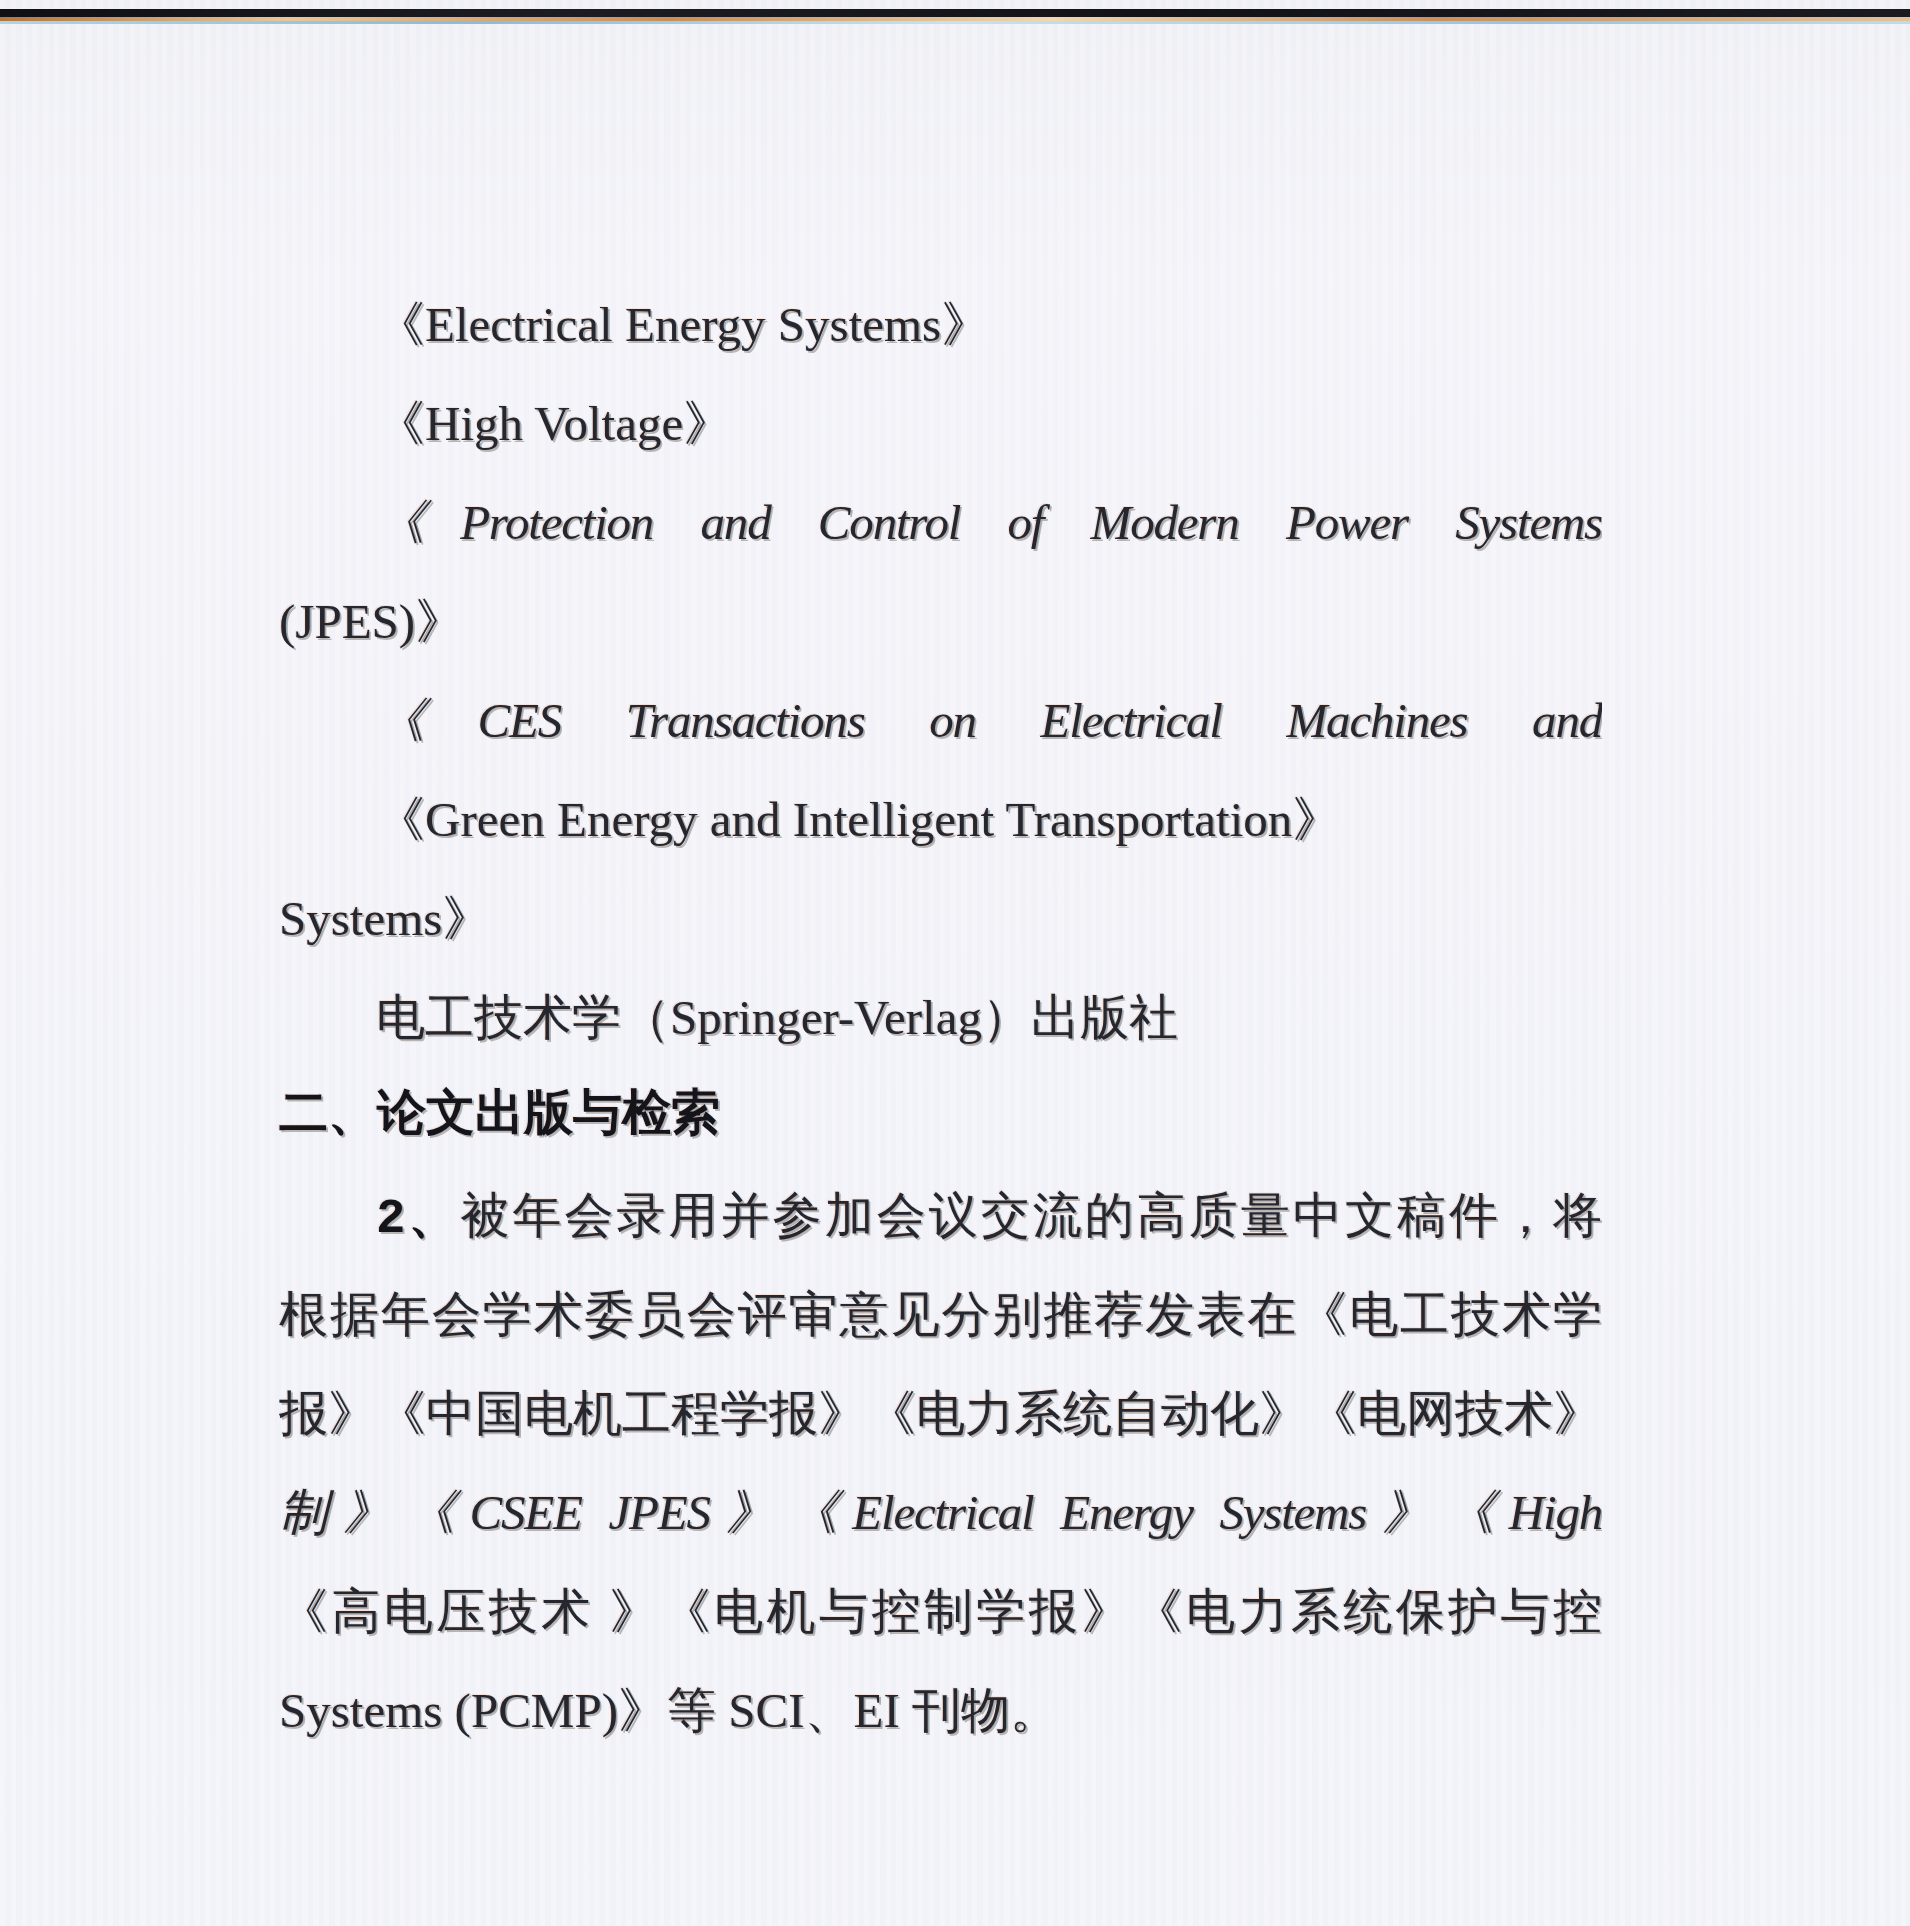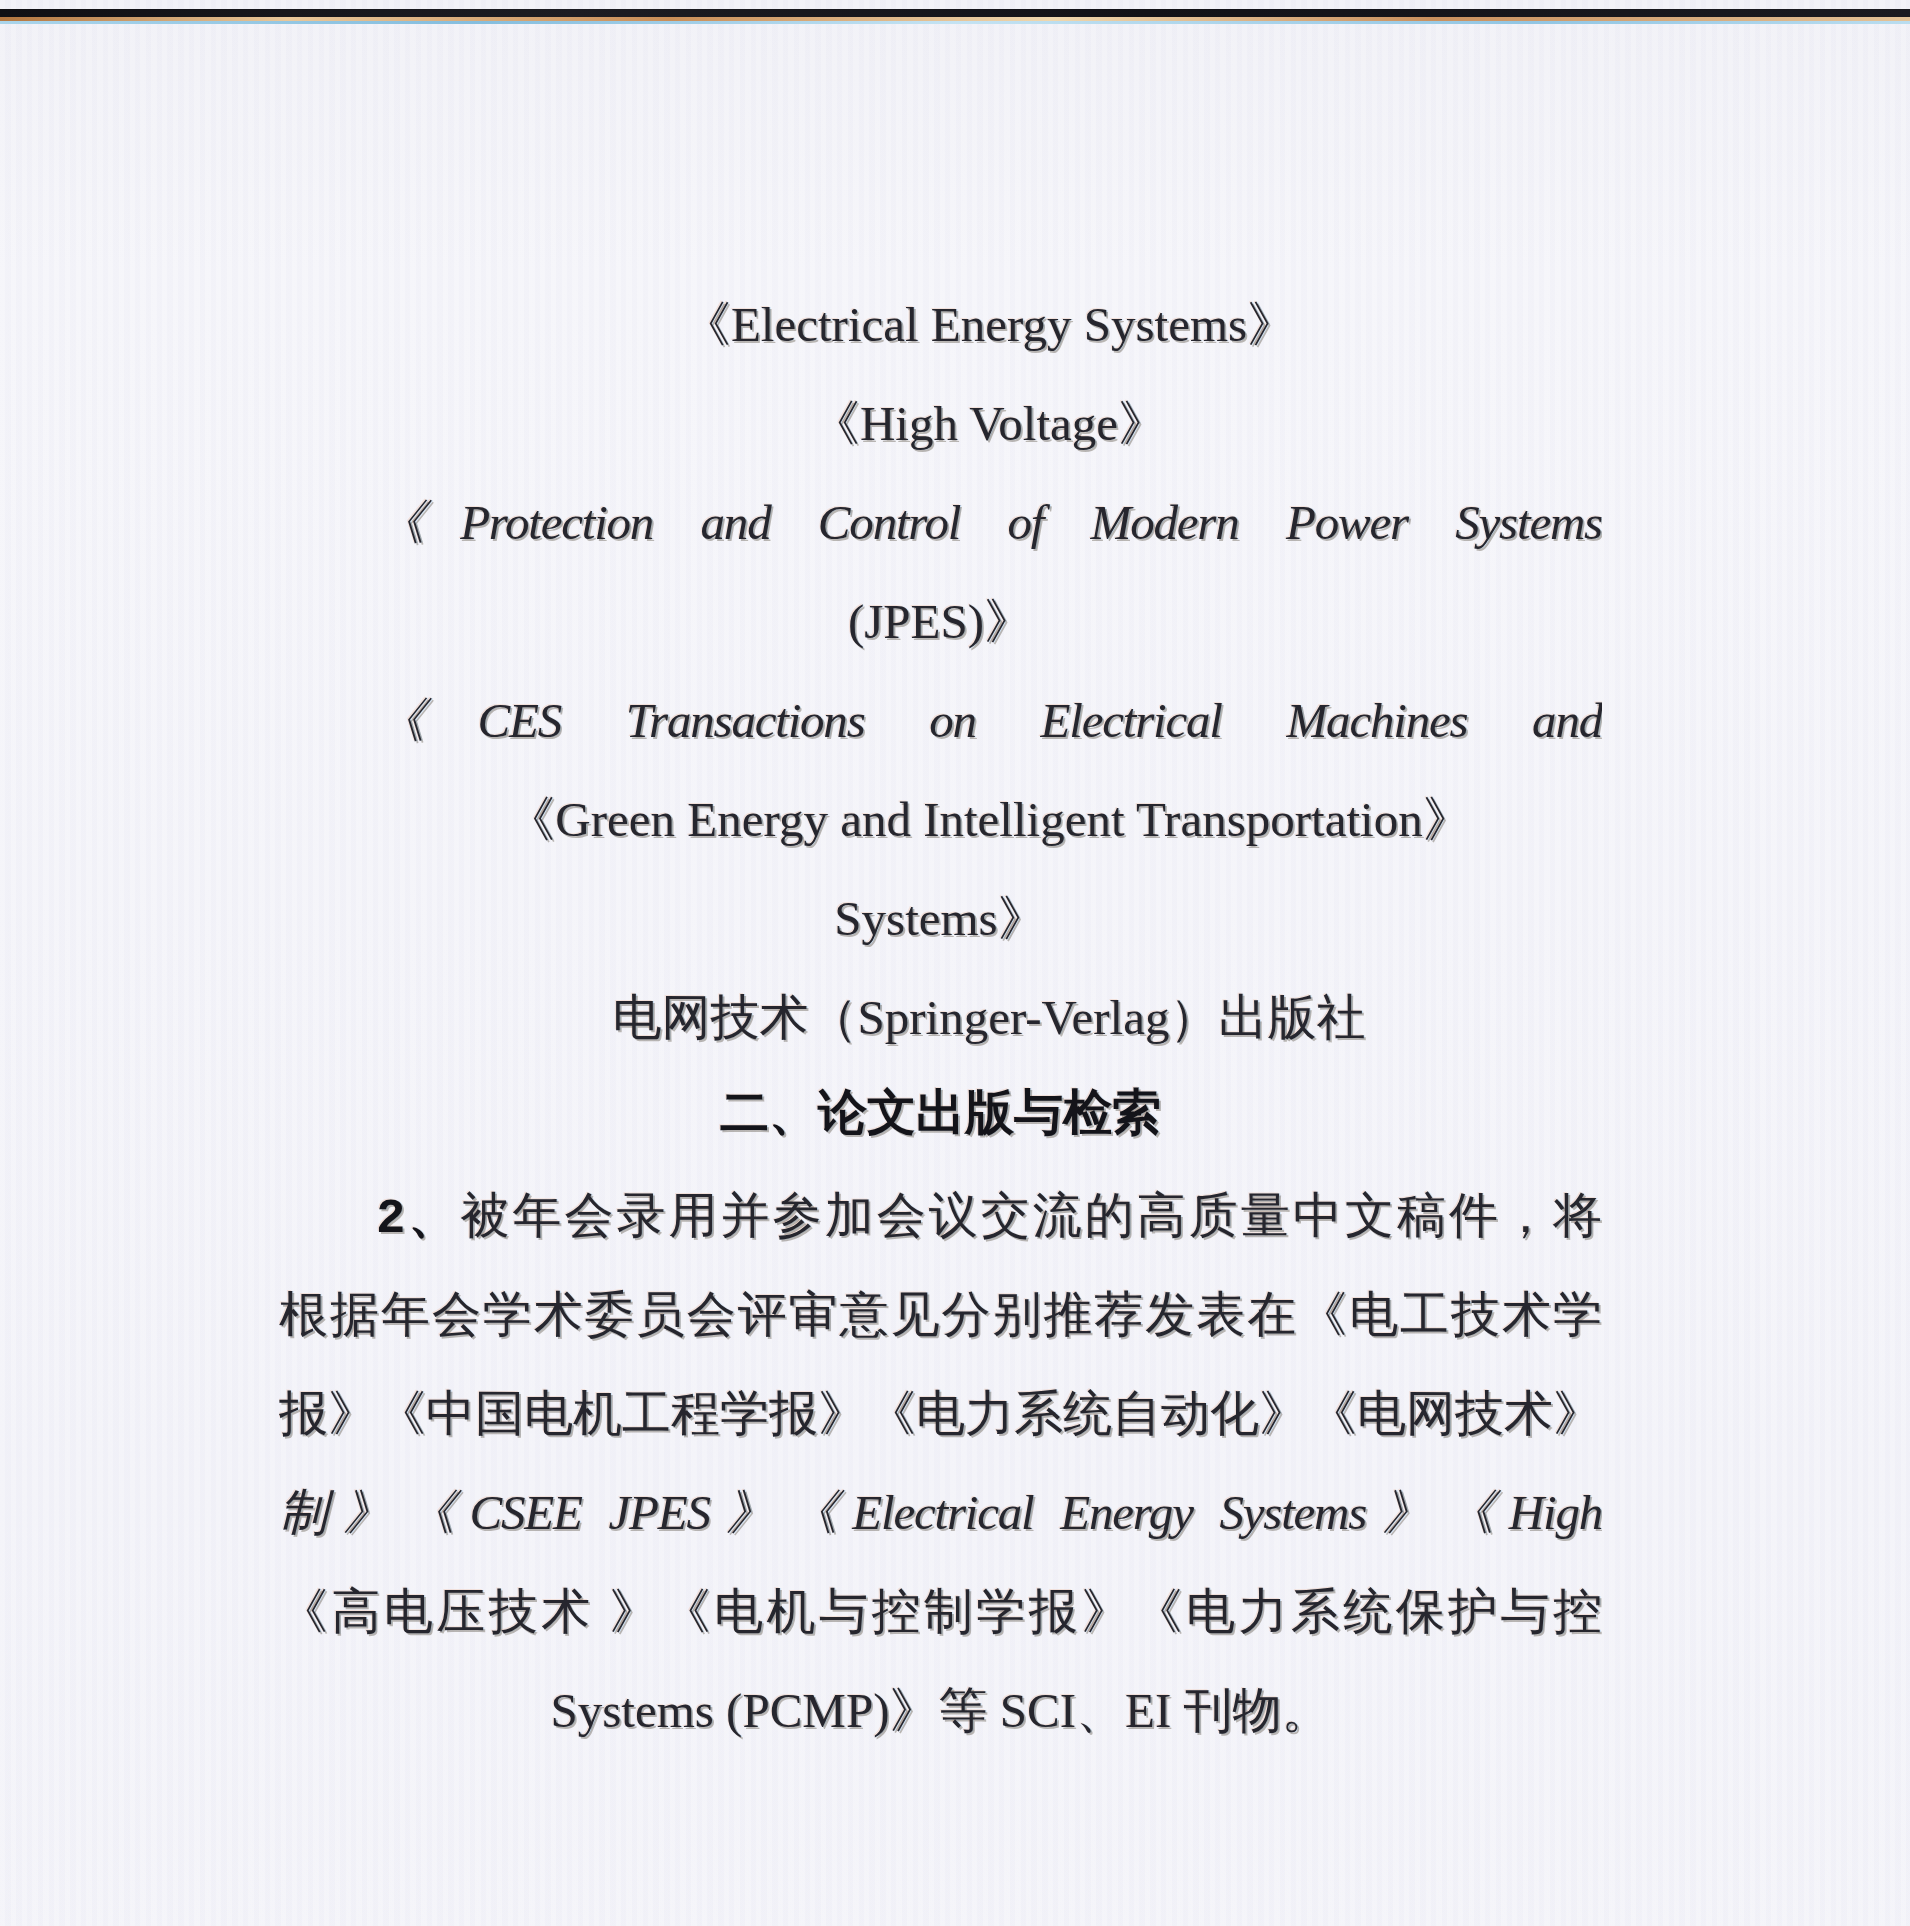--- a/index.html
+++ b/index.html
@@ -16,21 +16,20 @@
   .band{position:absolute;left:0;top:8.5px;width:1911px;}
   .band .b1{height:8.5px;background:linear-gradient(90deg,#101014,#1c1c22 30%,#121217 60%,#1a1a20);}
   .band .b2{height:3.5px;background:linear-gradient(90deg,#b3763f,#e8c79a 15%,#c98e58 35%,#efd7ae 55%,#c9905e 75%,#e3c297);}
   .band .b3{height:3.9px;background:linear-gradient(90deg,#a6d3ea,#7fbbdd 25%,#c2e2f2 50%,#8cc3e2 80%,#b7dcef);opacity:.95;}
   
   .tb{position:absolute;left:279px;top:275px;width:1323px;
     font-size:49px;line-height:99px;color:#26262e;}
   .tb p{
     margin:0;height:99px;white-space:nowrap;
     text-shadow:1.9px 2.3px 0.4px rgba(45,35,18,0.30),-1.2px -0.8px 0 rgba(235,110,40,0.14),1.2px 0.4px 0 rgba(0,130,215,0.14);
-    text-align:center;
   }
   .indent{text-indent:97px;}
   .just{white-space:normal;text-align:justify;text-align-last:justify;overflow:hidden;}
   .tight{letter-spacing:-1.2px;font-style:italic;}
   .hd,.num{font-family:Liberation Mono, monospace;font-weight:700;color:#14141a;}
 </style>
 </head>
 <body>
 
 <div class="paper"></div>
@@ -42,21 +41,21 @@
 </div>
 
 <main class="tb">
   <p class="indent">《Electrical Energy Systems》</p>
   <p class="indent">《High Voltage》</p>
   <p class="indent just tight">《Protection and Control of Modern Power Systems</p>
   <p>(JPES)》</p>
   <p class="indent just tight">《CES Transactions on Electrical Machines and</p>
   <p class="indent">《Green Energy and Intelligent Transportation》</p>
   <p>Systems》</p>
-  <p class="indent">电网技术（Springer-Verlag）出版社</p>
+  <p class="indent">电工技术学（Springer-Verlag）出版社</p>
   <p class="hd">二、论文出版与检索</p>
   <p class="indent just"><span class="num">2、</span><span>被年会录用并参加会议交流的高质量中文稿件，将</span></p>
   <p class="just">根据年会学术委员会评审意见分别推荐发表在《电工技术学</p>
   <p class="just">报》《中国电机工程学报》《电力系统自动化》《电网技术》</p>
   <p class="just tight">制》《CSEE JPES》《Electrical Energy Systems》《High</p>
   <p class="just">《高电压技术 》《电机与控制学报》《电力系统保护与控</p>
   <p>Systems (PCMP)》等 SCI、EI 刊物。</p>
 
 </main>
 

